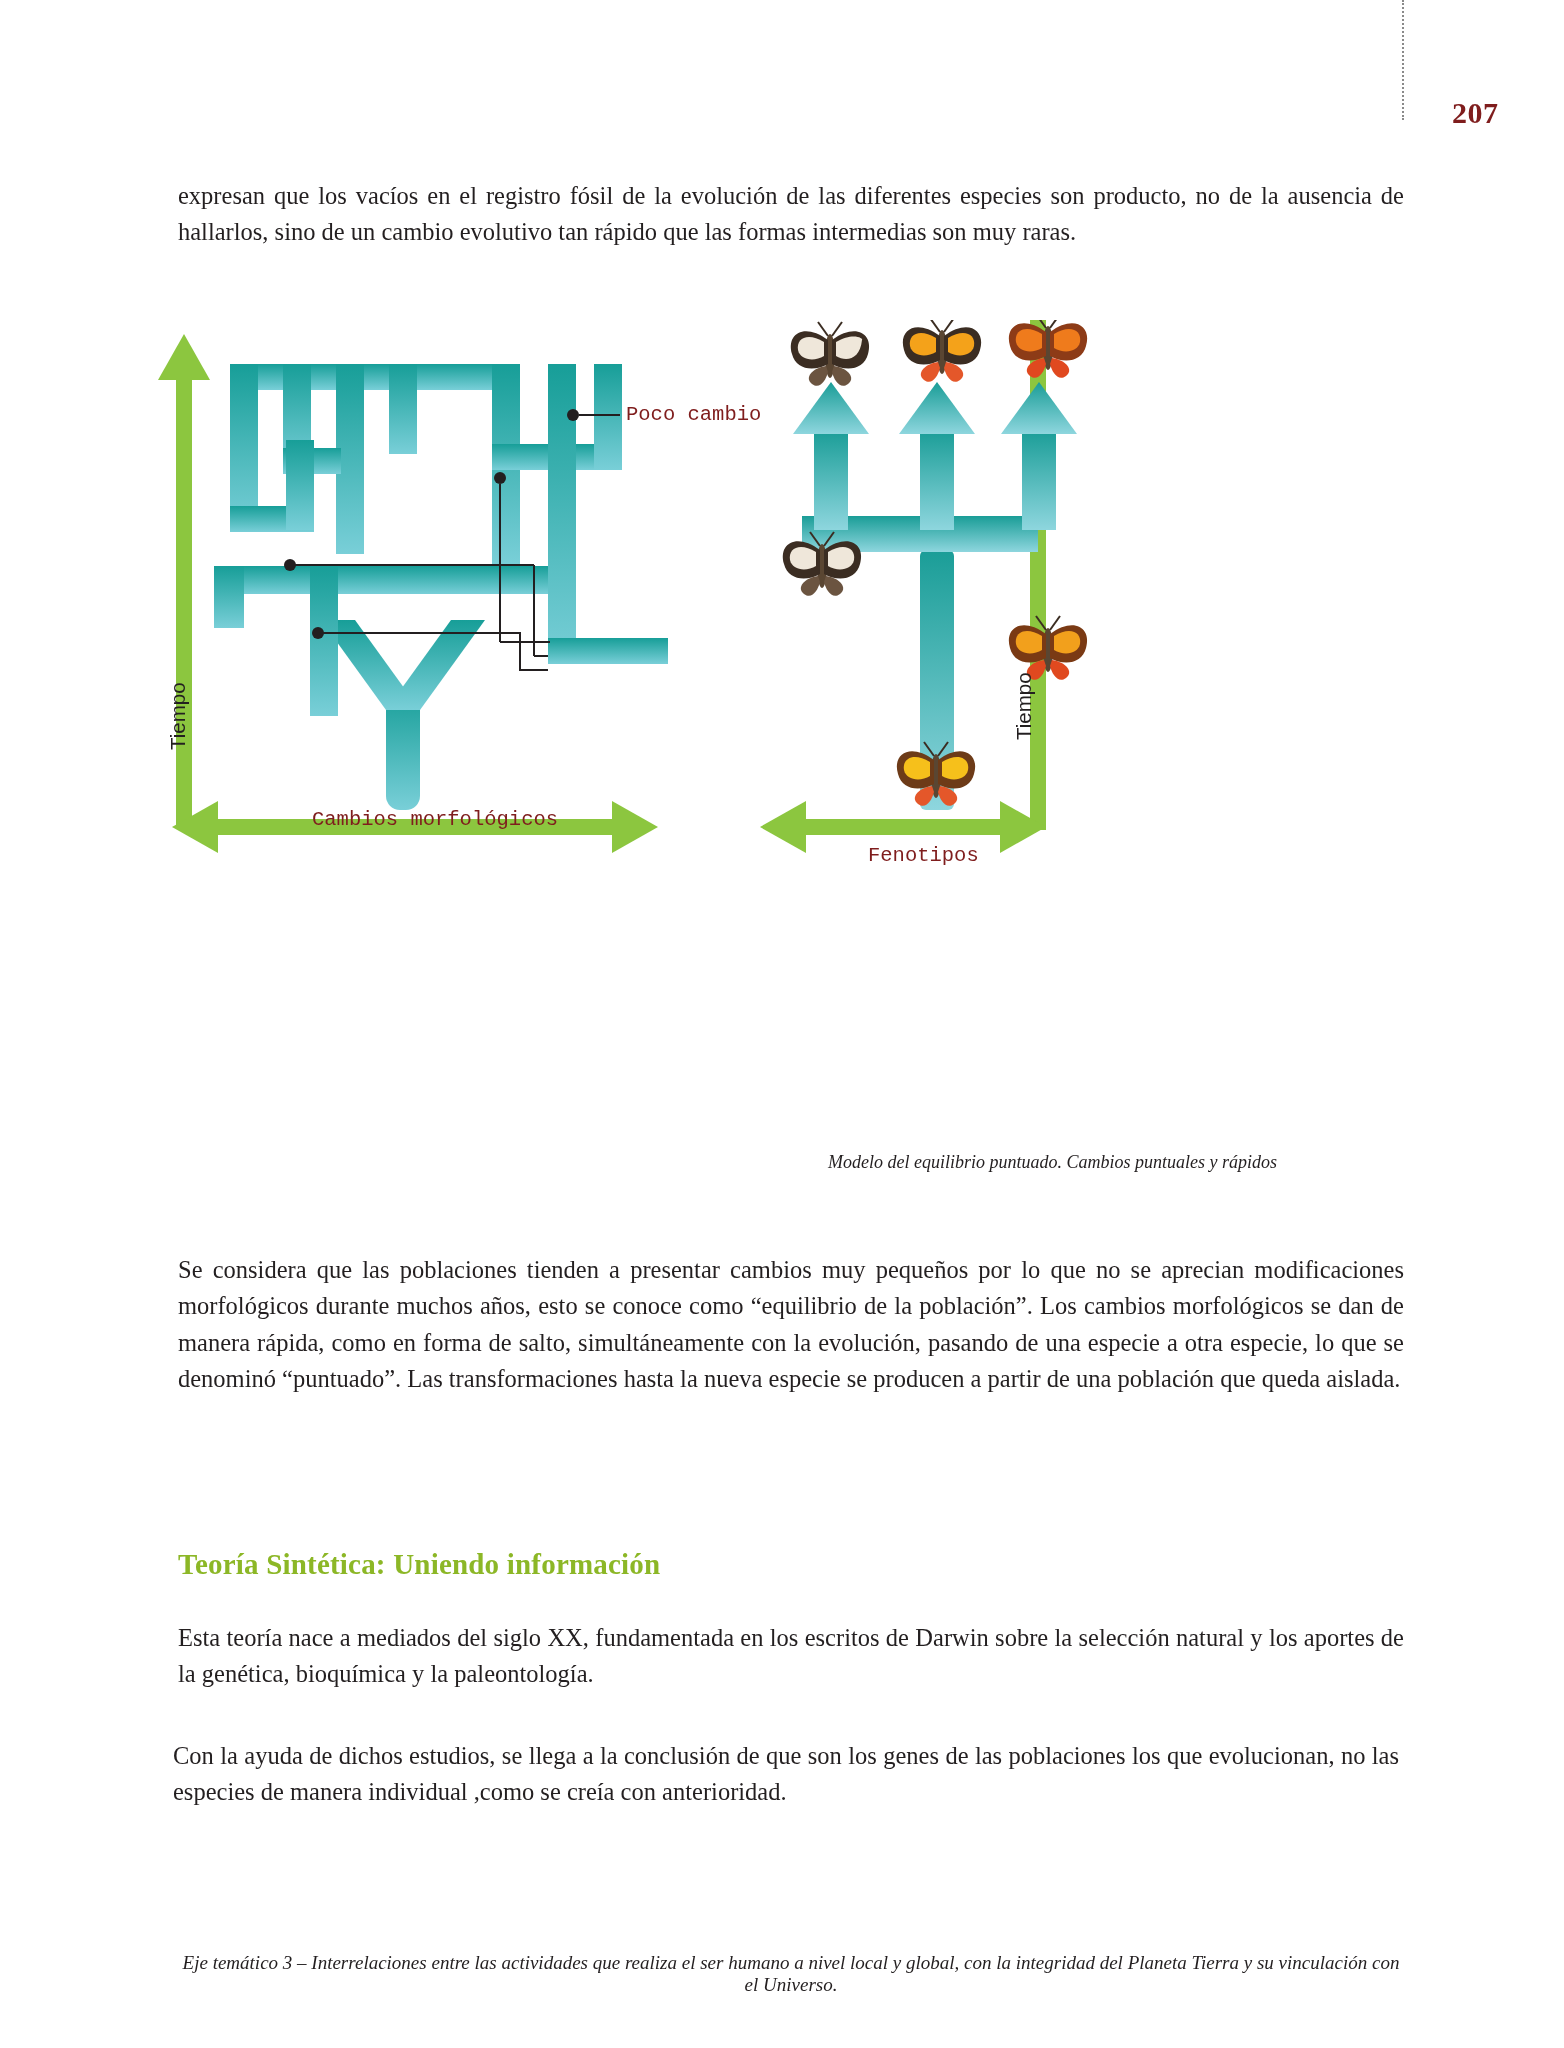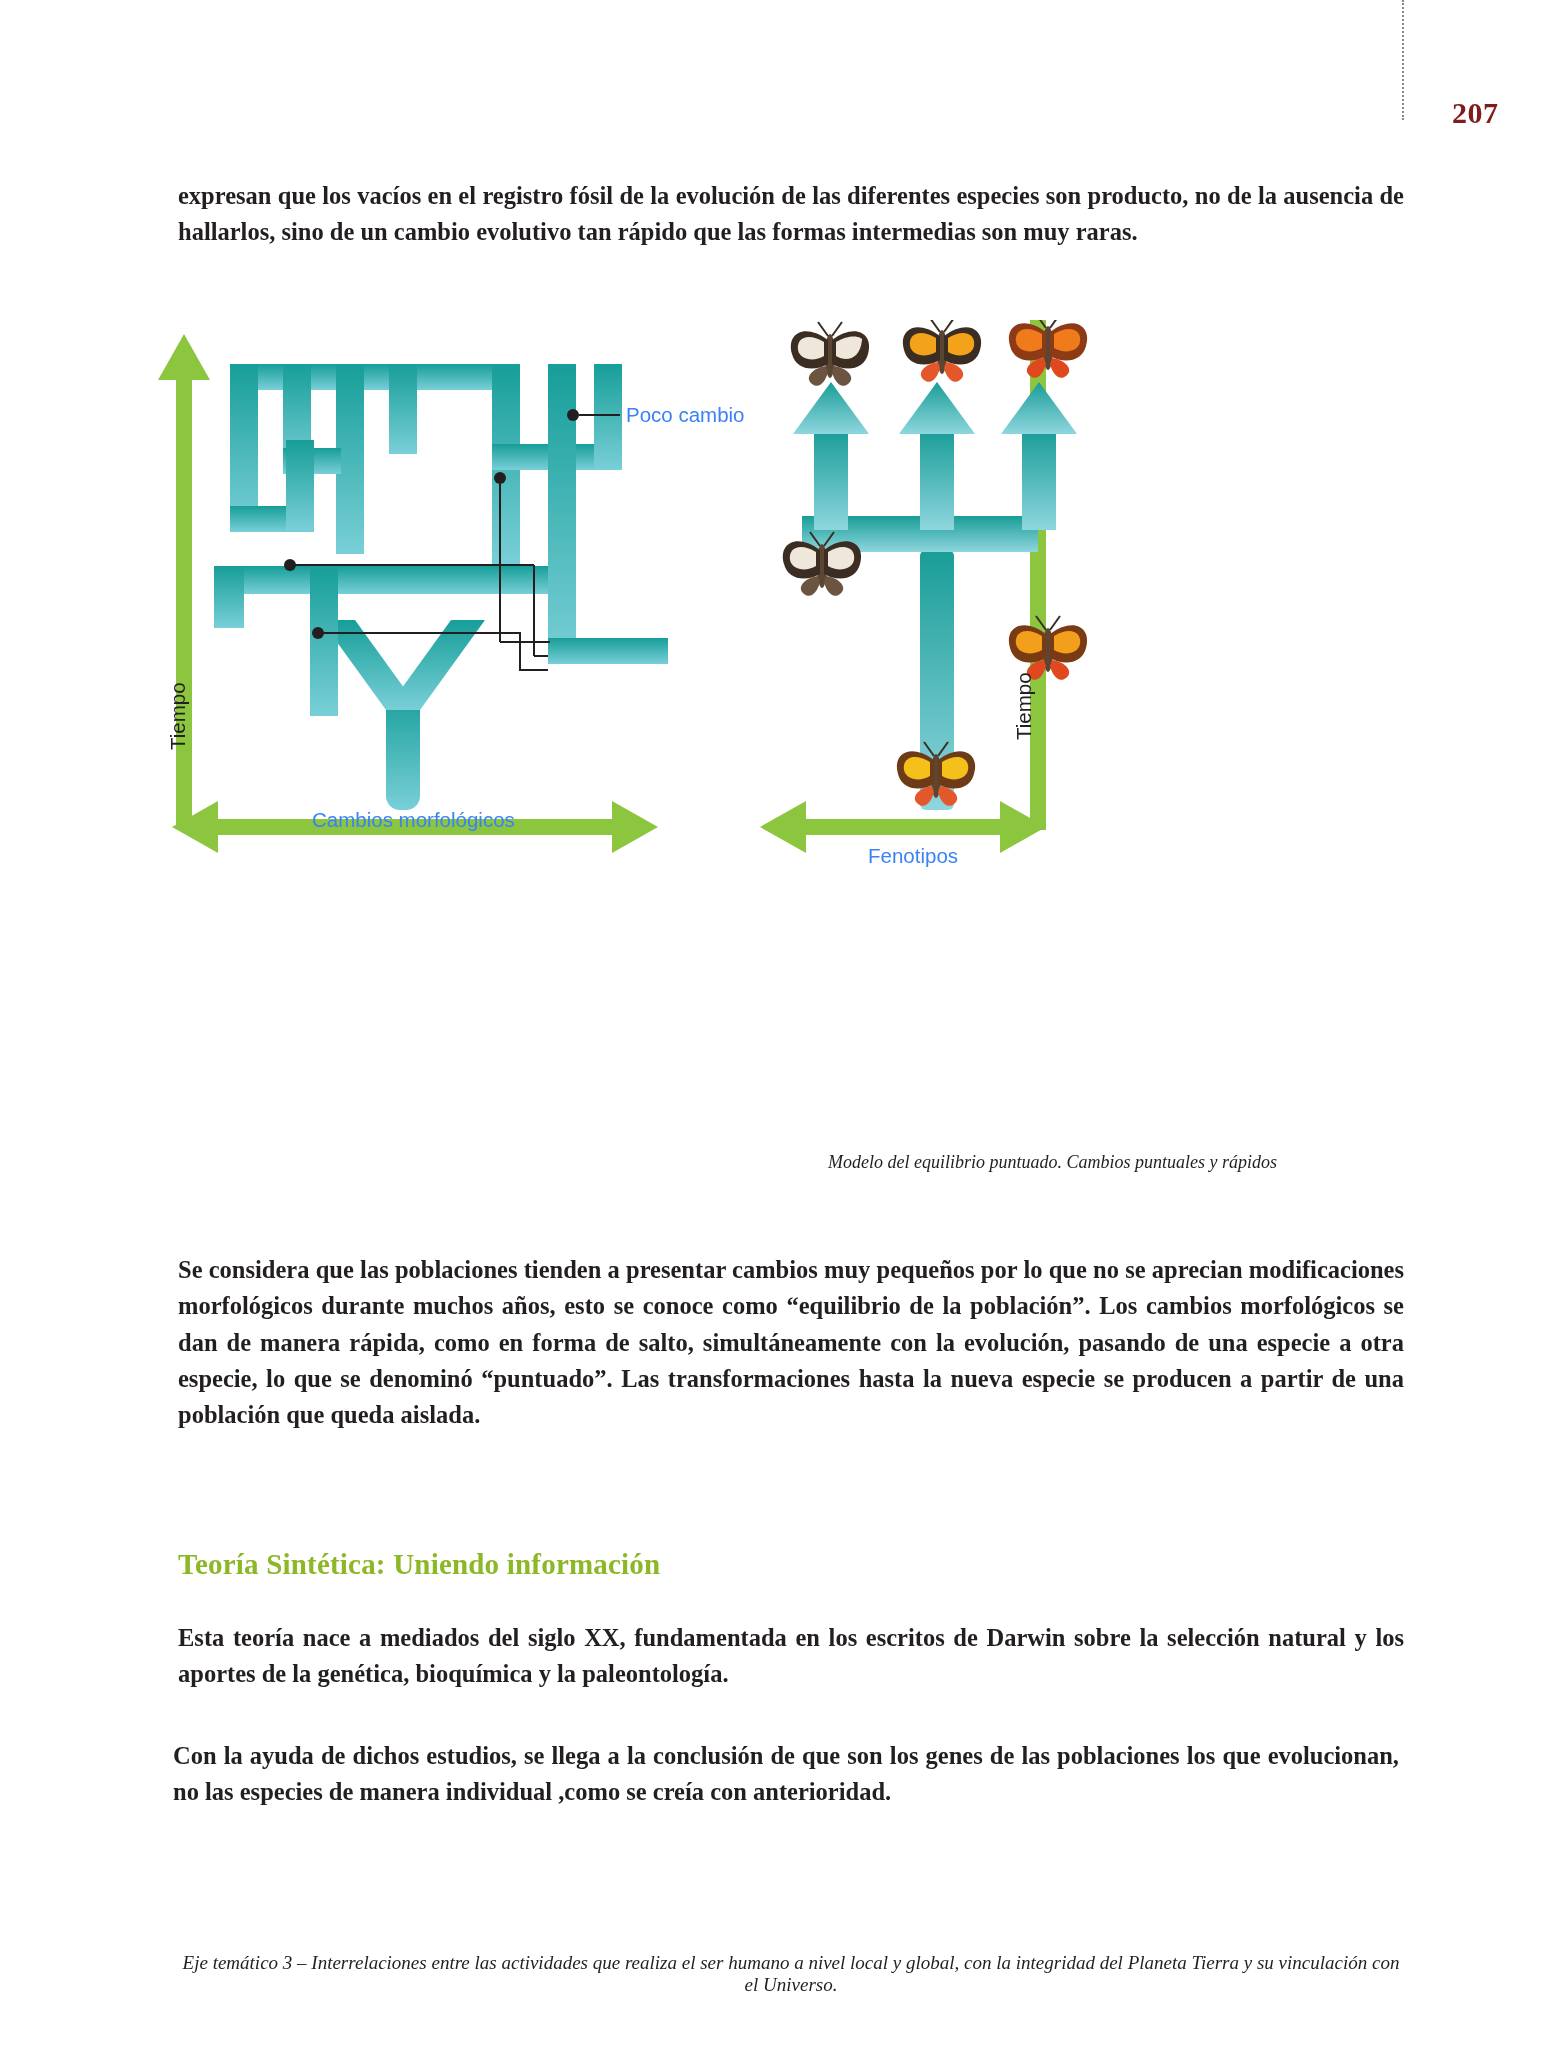--- a/index.html
+++ b/index.html
@@ -38,21 +38,20 @@
   }
 
   
   .para {
     position: absolute;
     font-family: "Liberation Serif", serif;
     font-size: 24.5px;
     line-height: 1.48;
     text-align: justify;
     color: #231f20;
-    font-weight: bold;
   }
   .para.p1 { top: 178px; left: 178px; width: 1226px; }
   .para.p2 { top: 1252px; left: 178px; width: 1226px; }
   .para.p3 { top: 1620px; left: 178px; width: 1226px; }
   .para.p4 { top: 1738px; left: 173px; width: 1226px; }
 
   .section-title {
     position: absolute;
     top: 1548px;
     left: 178px;
@@ -93,23 +92,23 @@
     position: absolute;
     top: 320px;
     left: 150px;
     width: 1300px;
     height: 830px;
   }
   .figure svg { display: block; }
 
   .lbl {
     position: absolute;
-    font-family: Liberation Sans, sans-serif;
+    font-family: Liberation Mono, monospace;
     font-size: 20.5px;
-    color: #3b82f6;
+    color: #7f1d1d;
     white-space: nowrap;
   }
   .lbl.multi { white-space: normal; line-height: 1.45; width: 230px; }
 
   .vert {
     position: absolute;
     font-family: "Liberation Sans", sans-serif;
     font-size: 20.5px;
     color: #231f20;
     transform: rotate(-90deg);

